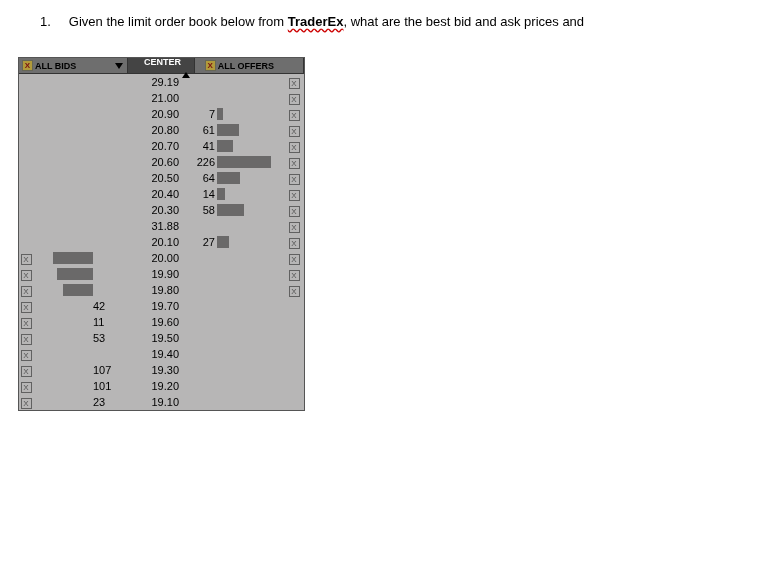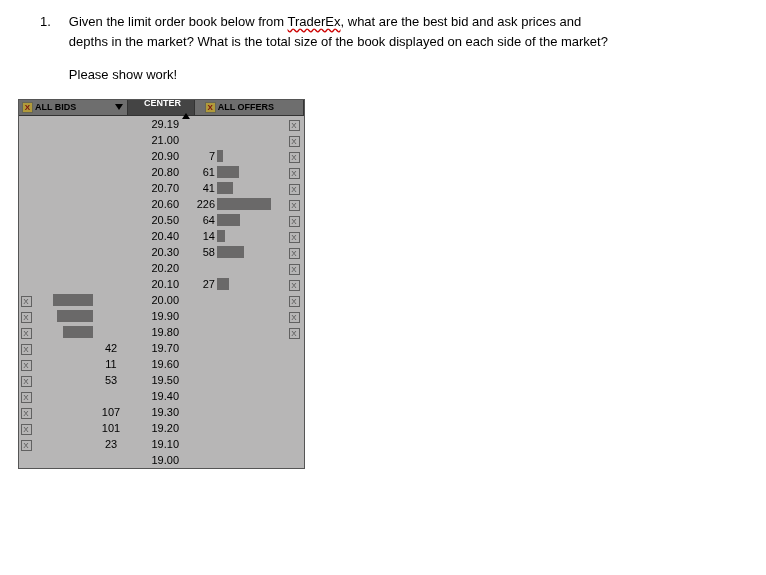--- a/index.html
+++ b/index.html
@@ -19,21 +19,21 @@
     color: #000;
   }
   .q-row {
     display: flex;
     gap: 18px;
   }
   .q-num {
     flex: 0 0 auto;
   }
   .q-text { flex: 1; }
-  .under-red { text-decoration: underline; text-decoration-color: #c00; text-decoration-style: wavy; text-underline-offset: 2px; }
+  .under-red { text-decoration: underline; text-decoration-color: #c00; text-decoration-style: wavy; text-underline-offset: 2px; font-weight: bold; }
   .pls-show { margin-top: 14px; margin-bottom: 8px; }
   .book-panel {
     margin: 6px 0 0 18px;
     border: 1px solid #555;
     width: 285px;
     background: #b7b6b6;
     font-size: 0;
   }
   .hdr-row {
     display: flex;
@@ -85,21 +85,21 @@
     width: 14px;
     text-align: center;
   }
   .col-bid-bar {
     width: 60px;
     position: relative;
     text-align: right;
   }
   .col-bid-depth {
     width: 36px;
-    text-align: center;
+    text-align: left;
     padding-right: 6px;
   }
   .col-price {
     width: 44px;
     text-align: right;
     padding-right: 4px;
   }
   .col-ask-depth {
     width: 32px;
     text-align: right;
@@ -142,22 +142,21 @@
 </style>
 </head>
 <body>
 
 <div class="question-wrapper">
   <div class="q-row">
     <div class="q-num">1.</div>
     <div class="q-text">
       <span>Given the limit order book below from </span><span class="under-red">TraderEx</span><span>, what are the best bid and ask prices and</span>
       <br>
-      <span>depths in the market? What is the total size of the book displayed on each side of the market?</span><br>
-      <div class="pls-show">Please show work!</div>
+      <br>
     </div>
   </div>
 </div>
 
 <div class="book-panel">
   <div class="hdr-row">
     <div class="hdr-cell hdr-bids">
       <span class="x-close">X</span>
       <span>ALL BIDS</span>
       <span class="tri tri-down"></span>
@@ -264,21 +263,21 @@
         <div class="col-ask-depth">58</div>
         <div class="col-ask-bar">
           <div class="depth-bar-ask" style="width: 27px;"></div>
         </div>
         <div class="col-x-right"><span class="x-ghost">X</span></div>
       </div>
       <div class="row">
         <div class="col-x-left"></div>
         <div class="col-bid-bar"></div>
         <div class="col-bid-depth"></div>
-        <div class="col-price">20.20</div>
+        <div class="col-price">31.88</div>
         <div class="col-ask-depth"></div>
         <div class="col-ask-bar"></div>
         <div class="col-x-right"><span class="x-ghost">X</span></div>
       </div>
       <div class="row">
         <div class="col-x-left"></div>
         <div class="col-bid-bar"></div>
         <div class="col-bid-depth"></div>
         <div class="col-price">20.10</div>
         <div class="col-ask-depth">27</div>
@@ -372,27 +371,18 @@
         <div class="col-price">19.20</div>
         <div class="col-ask-depth"></div>
         <div class="col-ask-bar"></div>
         <div class="col-x-right"></div>
       </div>
       <div class="row">
         <div class="col-x-left"><span class="x-ghost">X</span></div>
         <div class="col-bid-bar"></div>
         <div class="col-bid-depth">23</div>
         <div class="col-price">19.10</div>
-        <div class="col-ask-depth"></div>
-        <div class="col-ask-bar"></div>
-        <div class="col-x-right"></div>
-      </div>
-      <div class="row">
-        <div class="col-x-left"></div>
-        <div class="col-bid-bar"></div>
-        <div class="col-bid-depth"></div>
-        <div class="col-price">19.00</div>
         <div class="col-ask-depth"></div>
         <div class="col-ask-bar"></div>
         <div class="col-x-right"></div>
       </div>
     </div>
 </div>
 
 </body></html>

